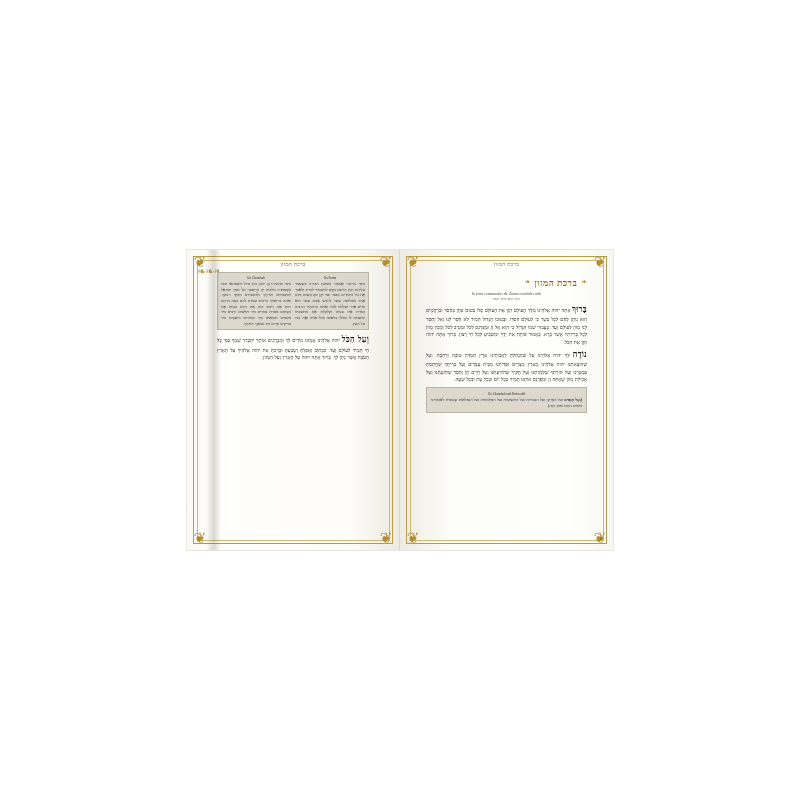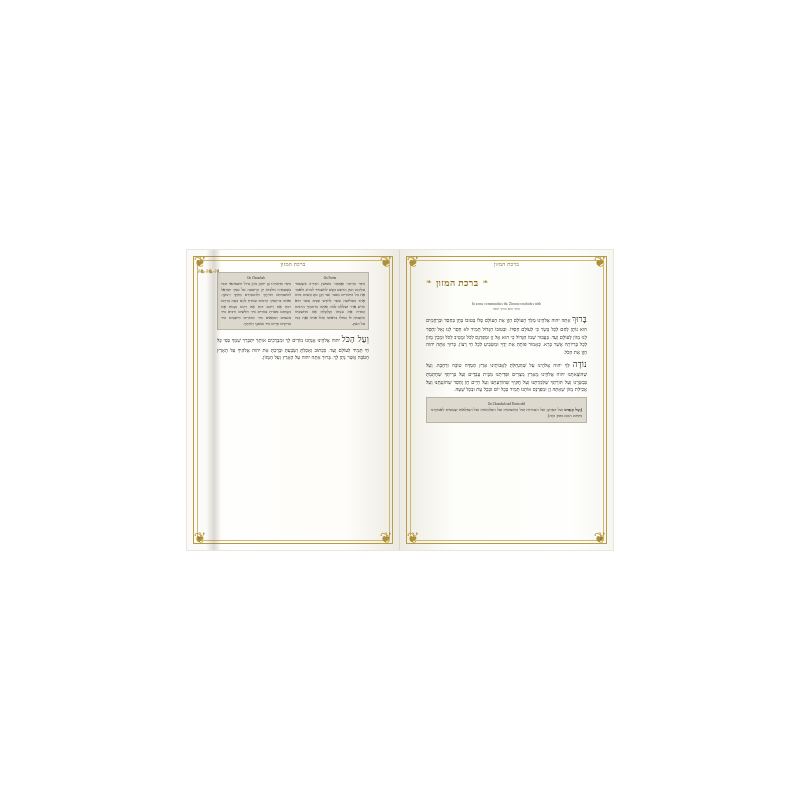--- a/index.html
+++ b/index.html
@@ -126,22 +126,22 @@
     right: 26px;
     top: 22px;
     bottom: 20px;
     direction: rtl;
     text-align: justify;
   }
 
   .page.left .content { left: 30px; right: 30px; }
 
   .title-row {
-    text-align: left;
-    margin-bottom: 12px;
+    text-align: right;
+    margin-bottom: 2px;
   }
   .title-heb {
     font-size: 9px;
     font-weight: bold;
     color: #8a6b14;
     letter-spacing: 0.4px;
   }
   .title-orn {
     color: #a9882c;
     font-size: 7px;
@@ -166,21 +166,21 @@
   .para {
     font-size: 5.0px;
     line-height: 1.52;
     color: #1b1b1b;
     text-align: justify;
     margin: 0 0 2px 0;
     word-spacing: 0.3px;
   }
   .para .bigword {
     font-size: 8.2px;
-    font-weight: normal;
+    font-weight: bold;
     letter-spacing: 0.2px;
   }
   .para .bold {
     font-weight: bold;
   }
 
   
   .inset {
     background: #ddd9cf;
     border: 0.6px solid #b9b3a3;

